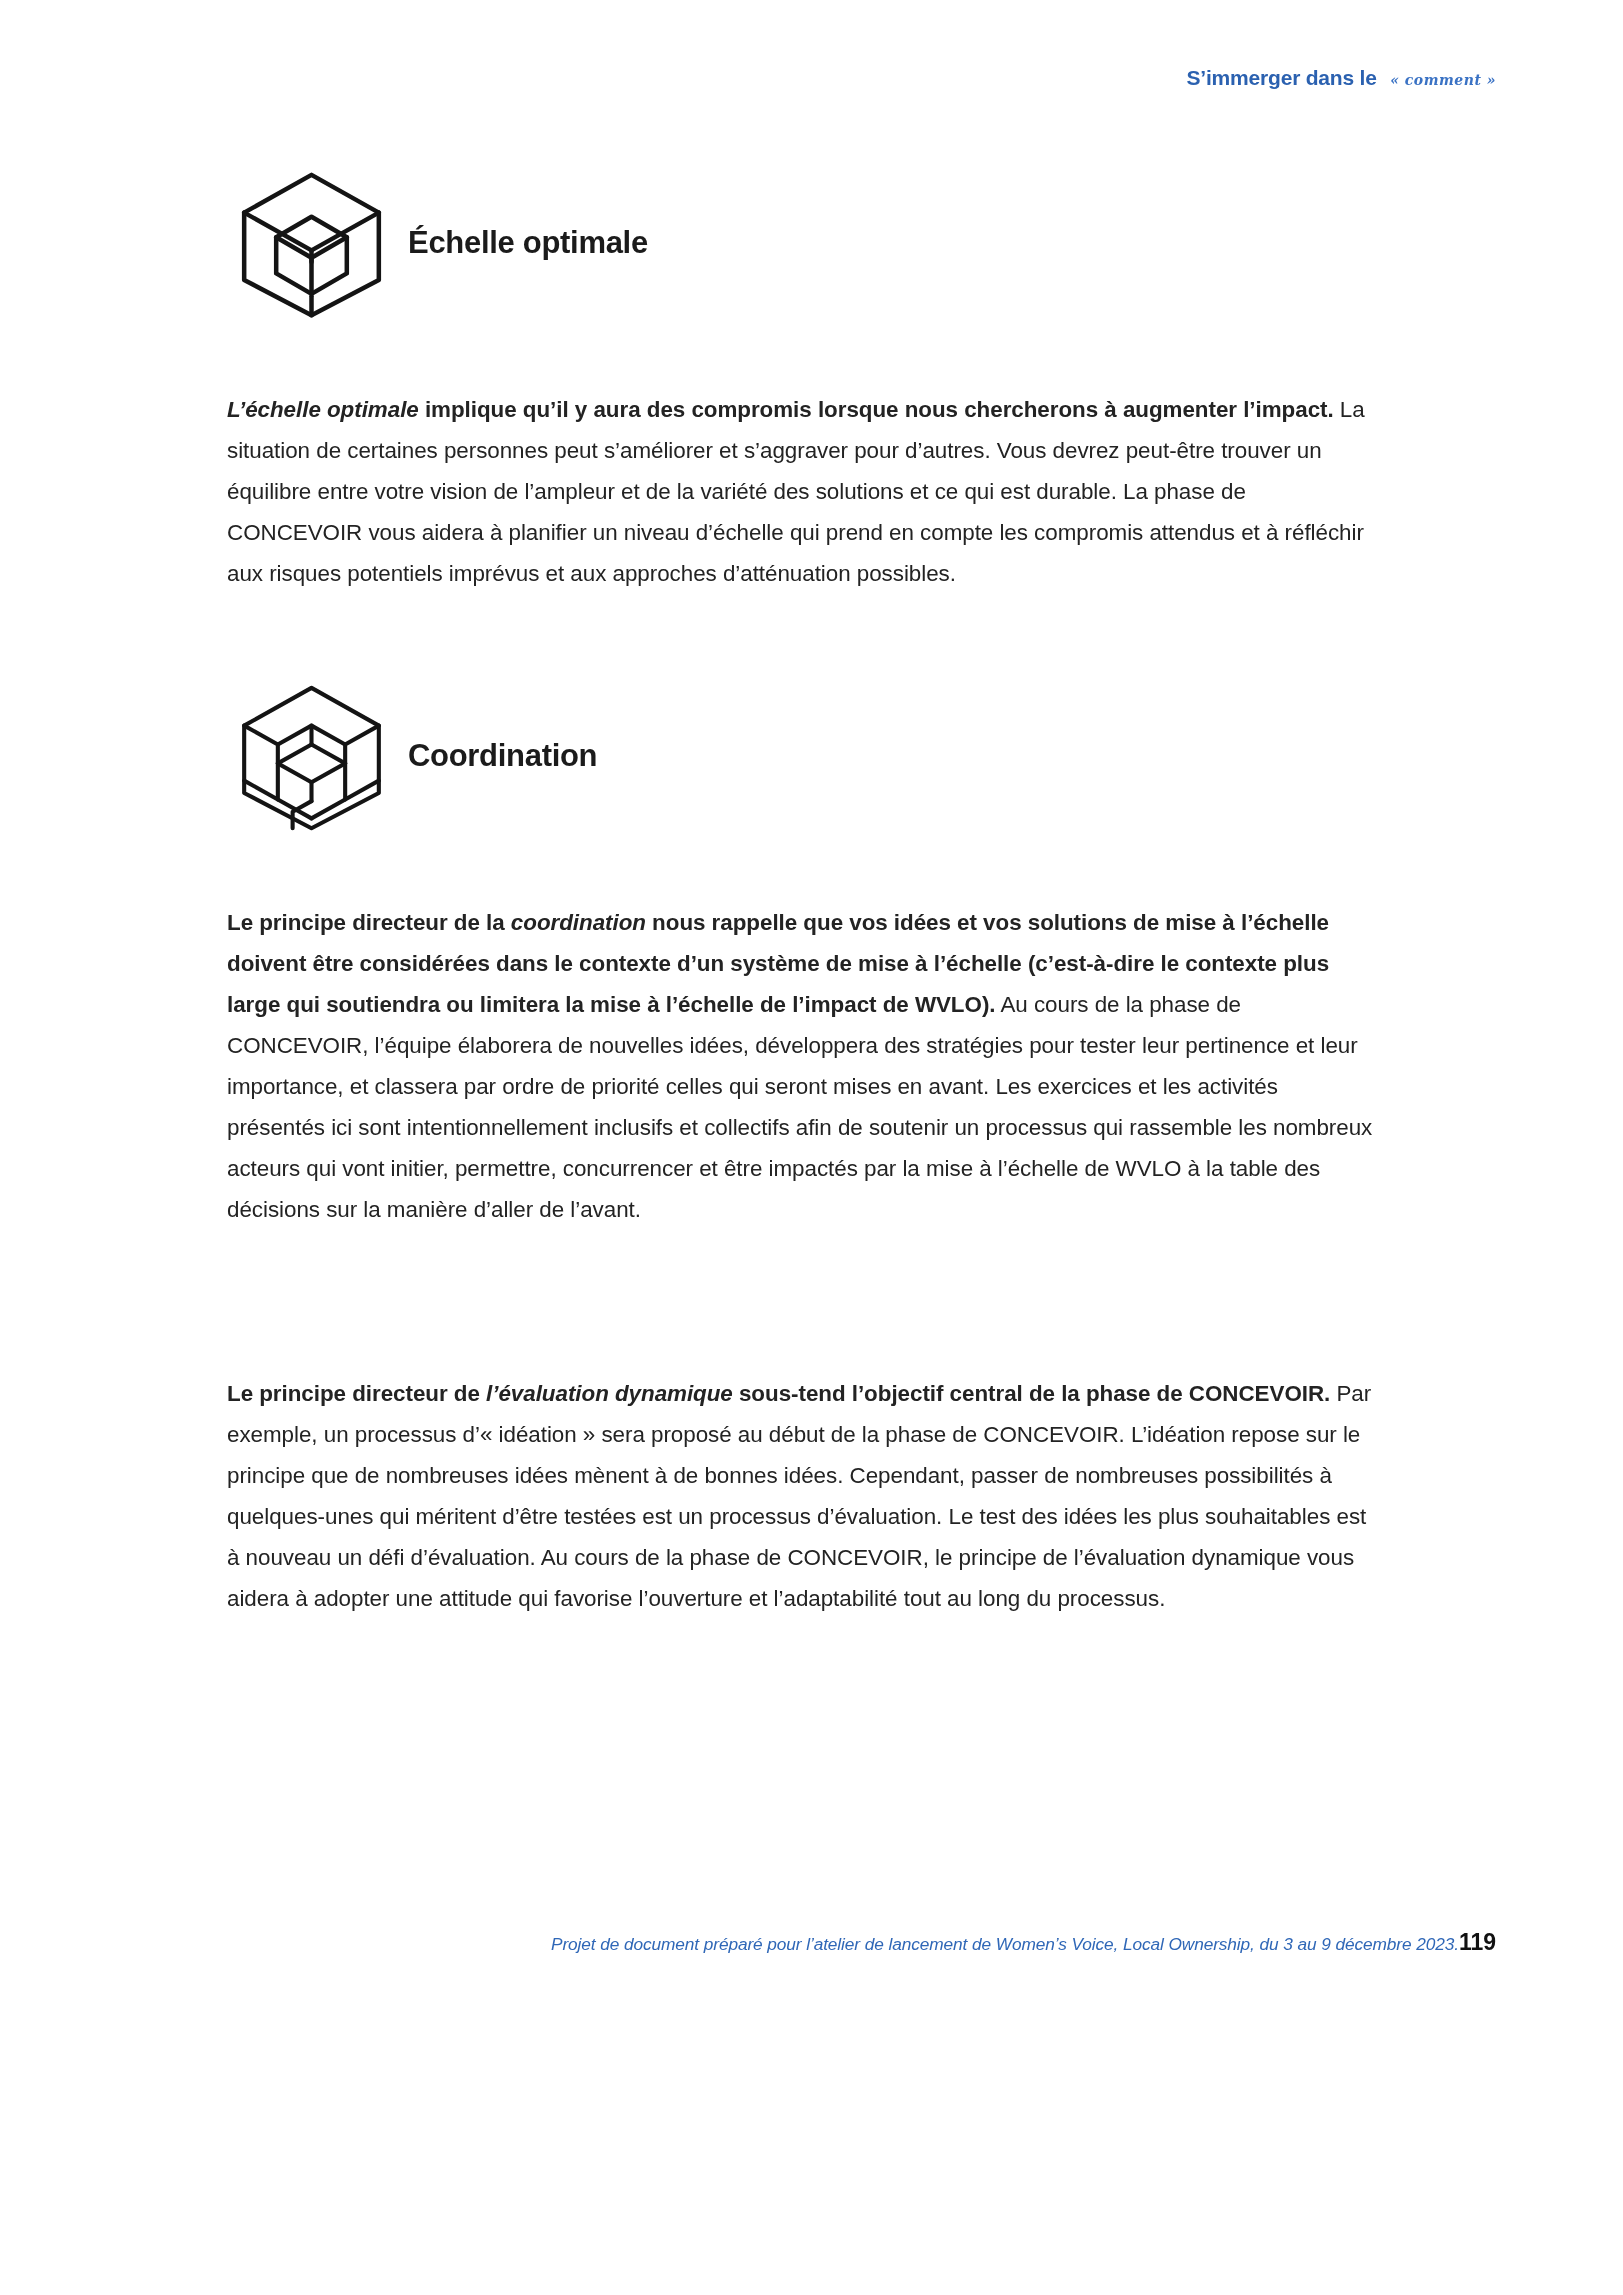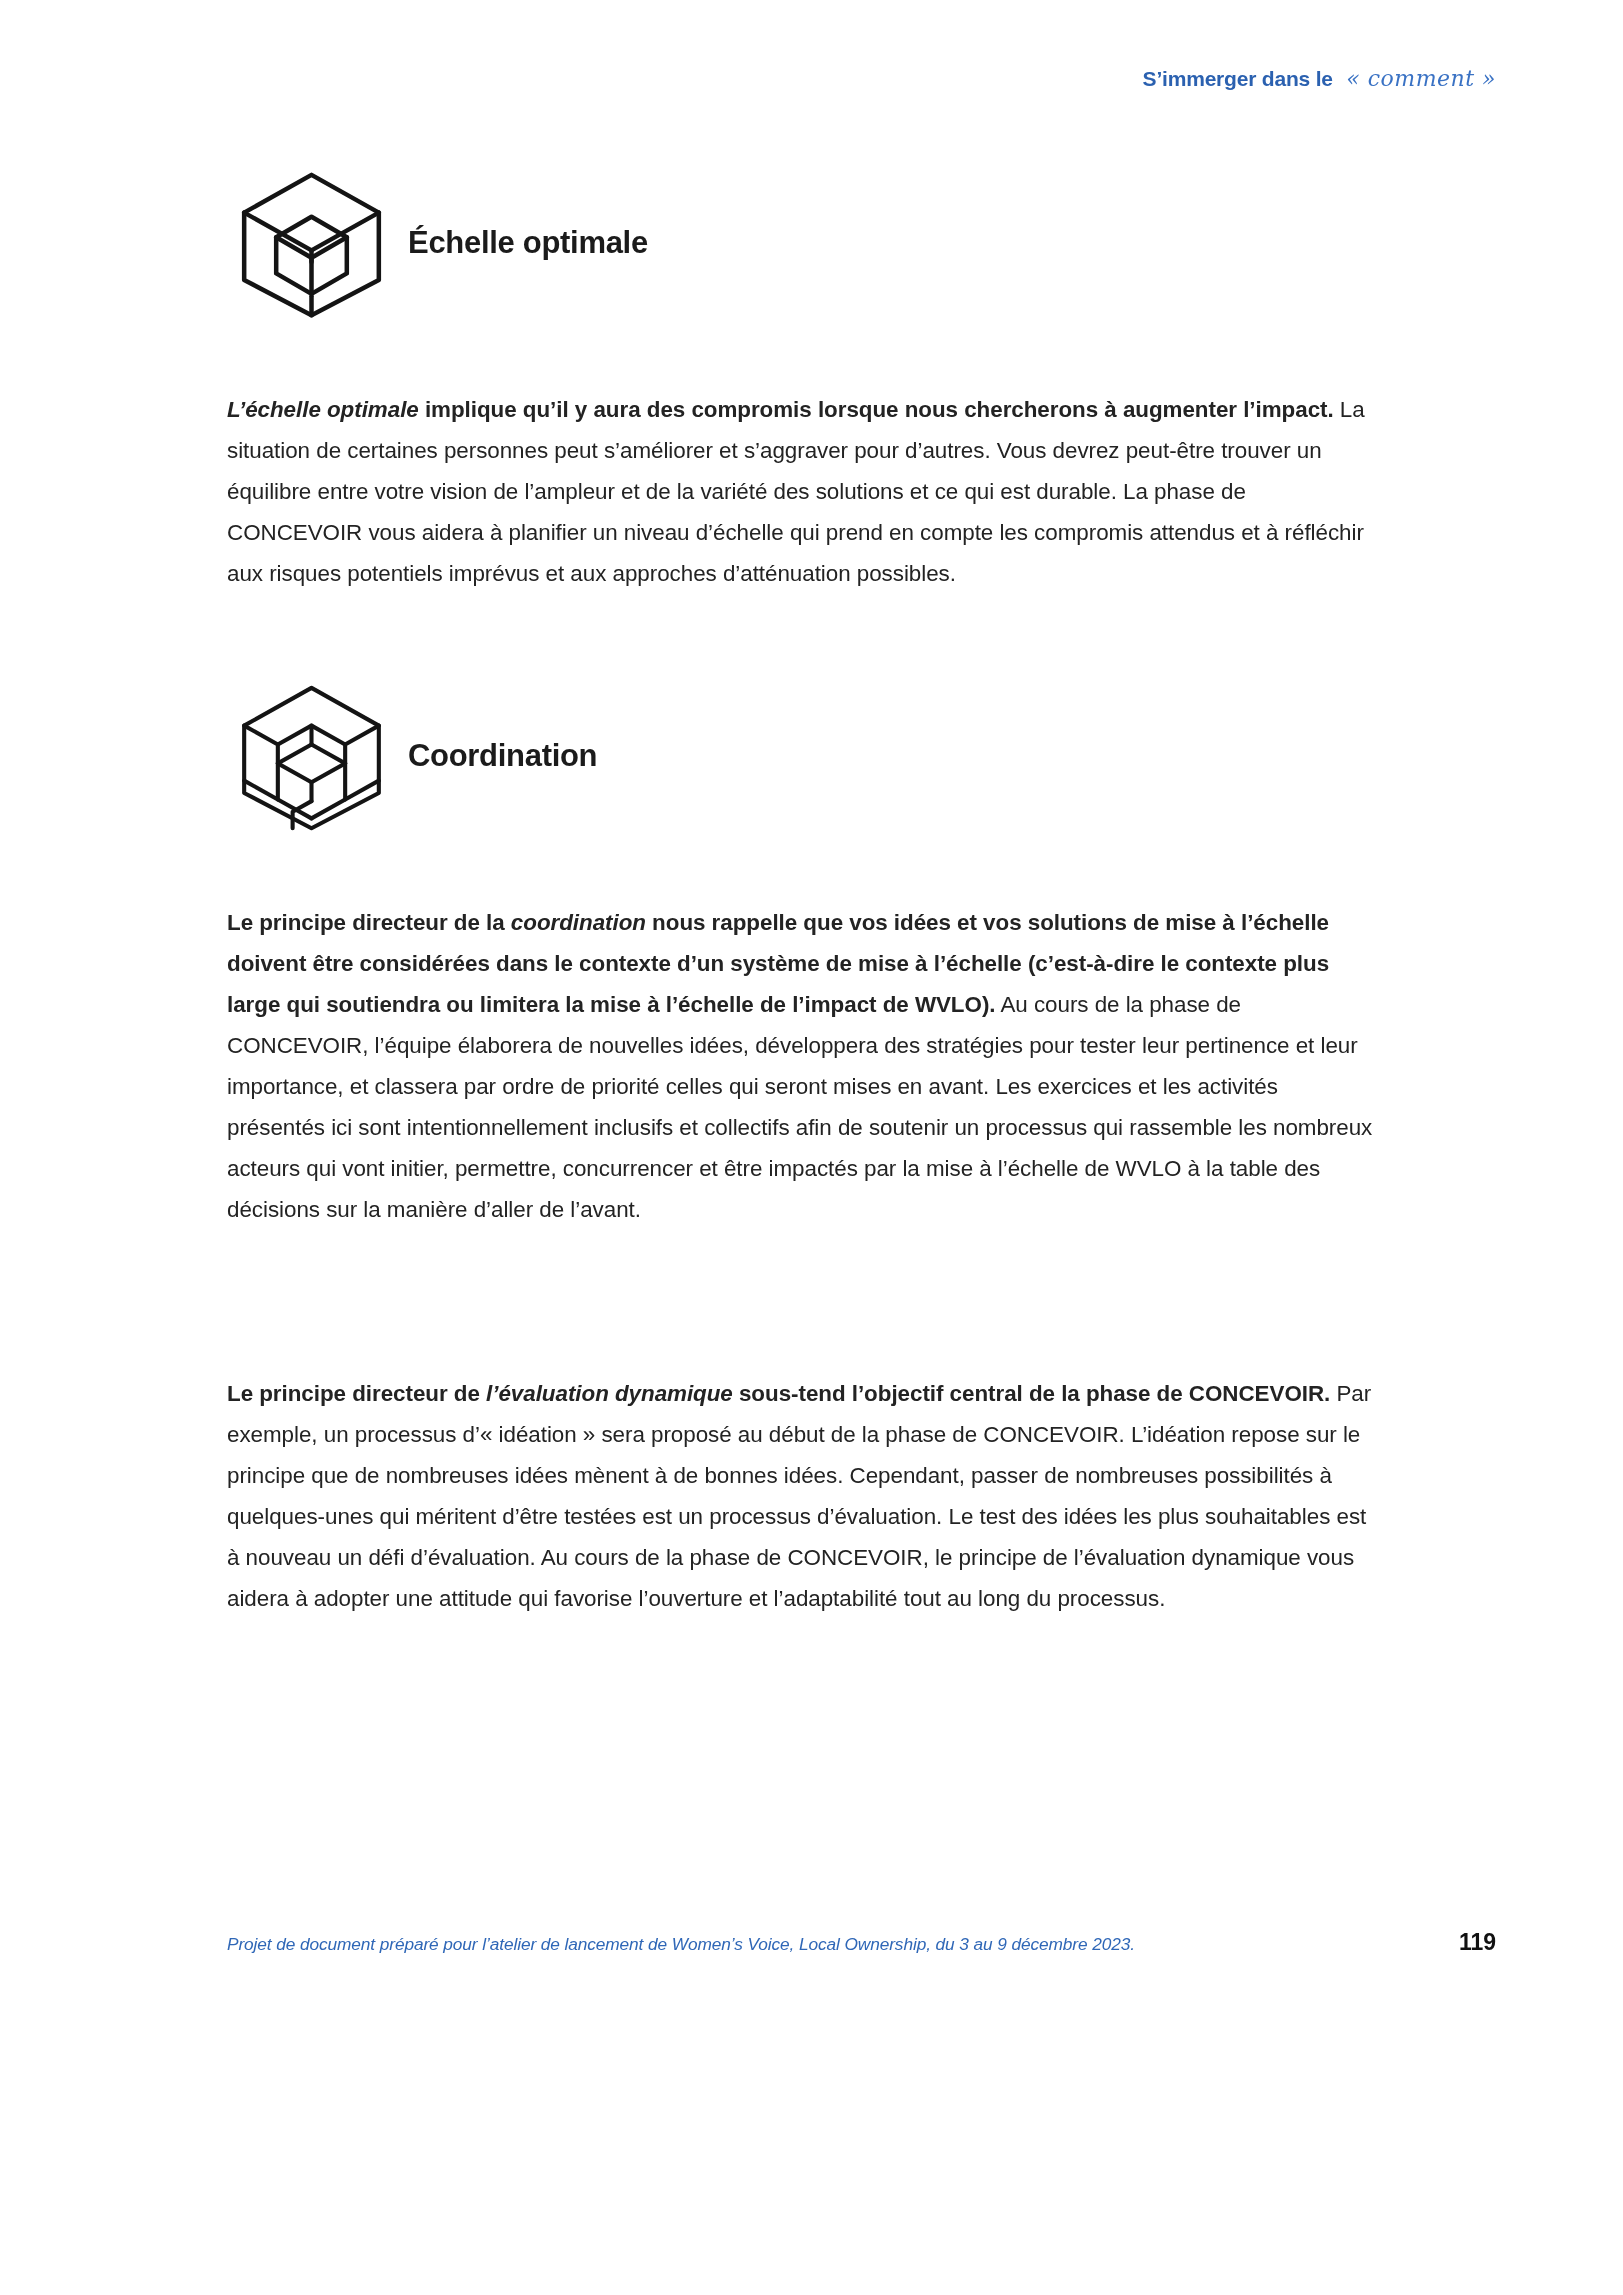--- a/index.html
+++ b/index.html
@@ -34,22 +34,22 @@
   .running-header .rh-bold {
     font-family: "Liberation Sans", sans-serif;
     font-weight: 700;
     font-size: 21px;
     letter-spacing: -0.2px;
     color: #2b61b0;
   }
   .running-header .rh-hand {
     font-family: "DejaVu Serif", serif;
     font-style: italic;
-    font-weight: 400;
-    font-size: 22px;
+    font-weight: 700;
+    font-size: 14px;
     letter-spacing: 0.5px;
     color: #3a72c4;
   }
 
   
   .content {
     position: absolute;
     left: 227px;
     top: 165px;
     width: 1150px;
@@ -112,21 +112,21 @@
   .gap-c { height: 52px; }
 
   
   .footer {
     position: absolute;
     left: 227px;
     right: 127px;
     bottom: 66px;
     display: flex;
     align-items: baseline;
-    justify-content: space-between;
+    justify-content: flex-end;
   }
   .footer-note {
     font-family: "Liberation Sans", sans-serif;
     font-style: italic;
     font-weight: 400;
     font-size: 17.3px;
     letter-spacing: -0.1px;
     color: #2f67b7;
     white-space: nowrap;
   }

